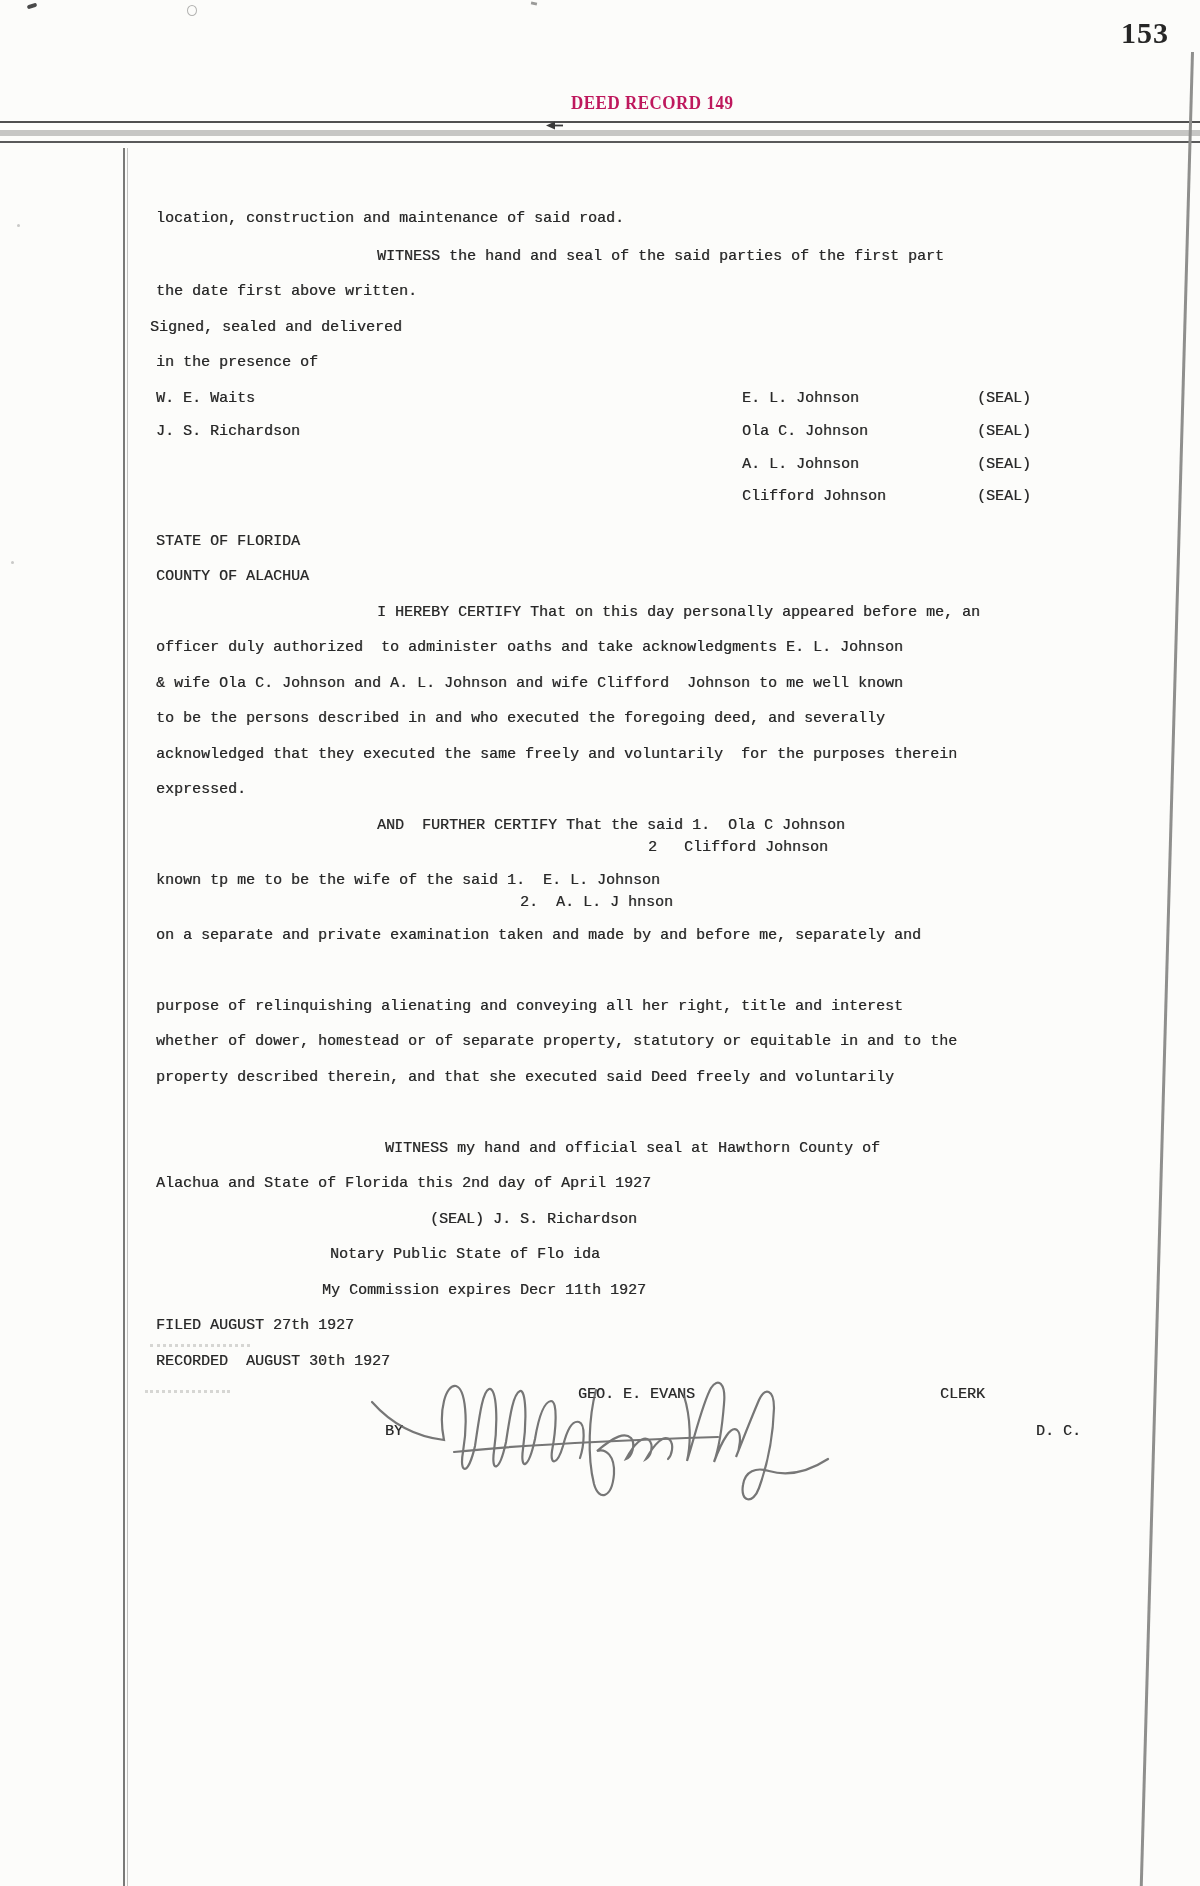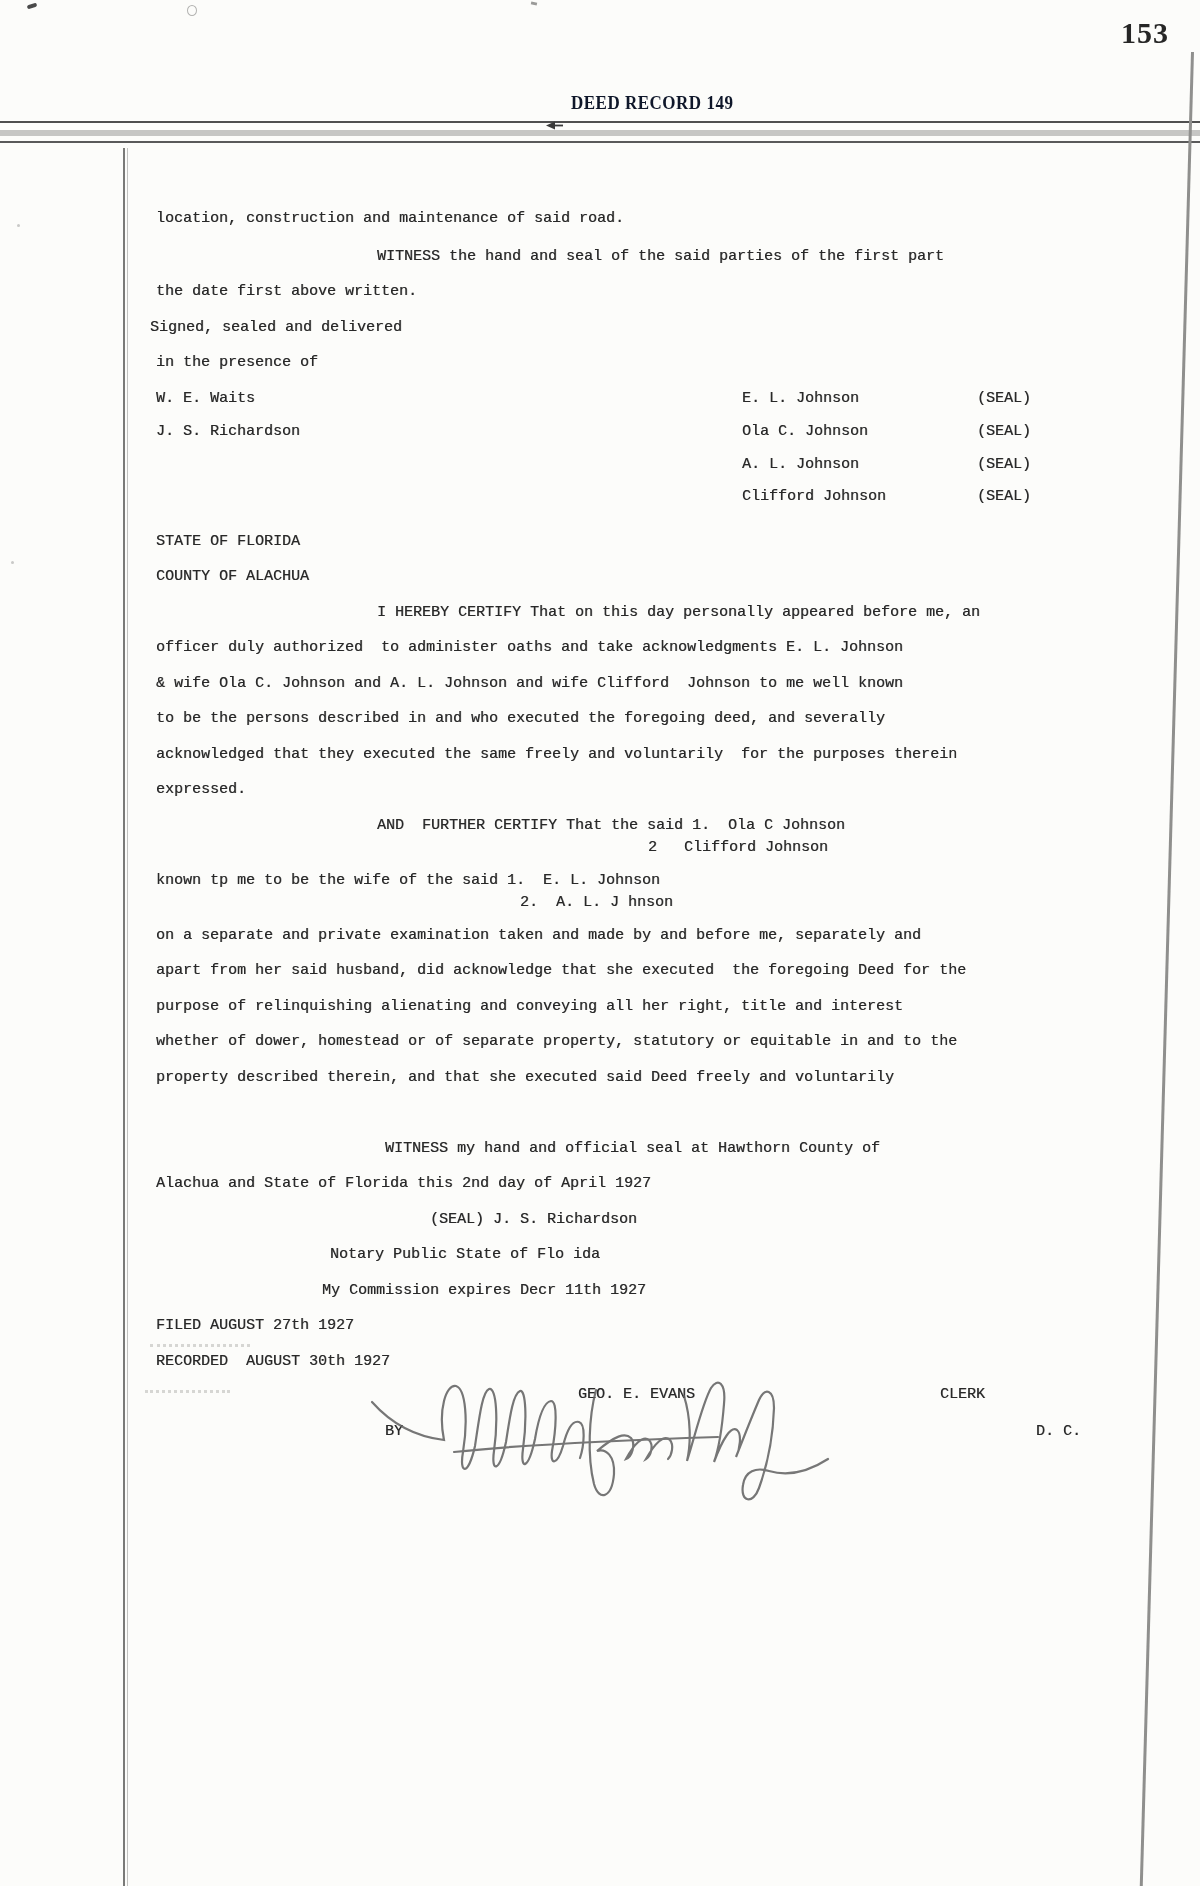--- a/index.html
+++ b/index.html
@@ -27,21 +27,21 @@
   }
   .pageno {
     position: absolute; left: 1121px; top: 16px;
     font-family: "Liberation Serif", "DejaVu Serif", serif;
     font-size: 30px; font-weight: bold; color: #262626;
     letter-spacing: 1px;
   }
   .ledger-header {
     position: absolute; left: 571px; top: 94px;
     font-family: "Liberation Serif", "DejaVu Serif", serif;
-    font-size: 17px; font-weight: bold; color: #0f172a;
+    font-size: 17px; font-weight: bold; color: #be185d;
     letter-spacing: 0.5px; white-space: pre;
     transform: scaleY(1.05);
   }
   .rule { position: absolute; left: 0; width: 1200px; }
   .rule-1 { top: 121px; height: 2px; background: #4f4f4f; }
   .rule-2 { top: 130px; height: 6px; background: #c6c6c4; }
   .rule-3 { top: 141px; height: 2px; background: #5a5a5a; }
   .border-left-a {
     position: absolute; left: 123px; top: 148px; width: 2px; height: 1738px;
     background: #7a7a78;
@@ -118,21 +118,20 @@
   <div class="tl" style="left:156px; top:639px;">officer duly authorized  to administer oaths and take acknowledgments E. L. Johnson</div>
   <div class="tl" style="left:156px; top:675px;">&amp; wife Ola C. Johnson and A. L. Johnson and wife Clifford  Johnson to me well known</div>
   <div class="tl" style="left:156px; top:710px;">to be the persons described in and who executed the foregoing deed, and severally</div>
   <div class="tl" style="left:156px; top:746px;">acknowledged that they executed the same freely and voluntarily  for the purposes therein</div>
   <div class="tl" style="left:156px; top:781px;">expressed.</div>
   <div class="tl" style="left:377px; top:817px;">AND  FURTHER CERTIFY That the said 1.  Ola C Johnson</div>
   <div class="tl" style="left:648px; top:839px;">2   Clifford Johnson</div>
   <div class="tl" style="left:156px; top:872px;">known tp me to be the wife of the said 1.  E. L. Johnson</div>
   <div class="tl" style="left:520px; top:894px;">2.  A. L. J hnson</div>
   <div class="tl" style="left:156px; top:927px;">on a separate and private examination taken and made by and before me, separately and</div>
-  <div class="tl" style="left:156px; top:962px;">apart from her said husband, did acknowledge that she executed  the foregoing Deed for the</div>
   <div class="tl" style="left:156px; top:998px;">purpose of relinquishing alienating and conveying all her right, title and interest</div>
   <div class="tl" style="left:156px; top:1033px;">whether of dower, homestead or of separate property, statutory or equitable in and to the</div>
   <div class="tl" style="left:156px; top:1069px;">property described therein, and that she executed said Deed freely and voluntarily</div>
   <div class="tl" style="left:377px; top:1140px;margin-left:8px;">WITNESS my hand and official seal at Hawthorn County of</div>
   <div class="tl" style="left:156px; top:1175px;">Alachua and State of Florida this 2nd day of April 1927</div>
   <div class="tl" style="left:430px; top:1211px;">(SEAL) J. S. Richardson</div>
   <div class="tl" style="left:330px; top:1246px;">Notary Public State of Flo ida</div>
   <div class="tl" style="left:322px; top:1282px;">My Commission expires Decr 11th 1927</div>
   <div class="tl" style="left:156px; top:1317px;">FILED AUGUST 27th 1927</div>
   <div class="tl" style="left:156px; top:1353px;">RECORDED  AUGUST 30th 1927</div>

